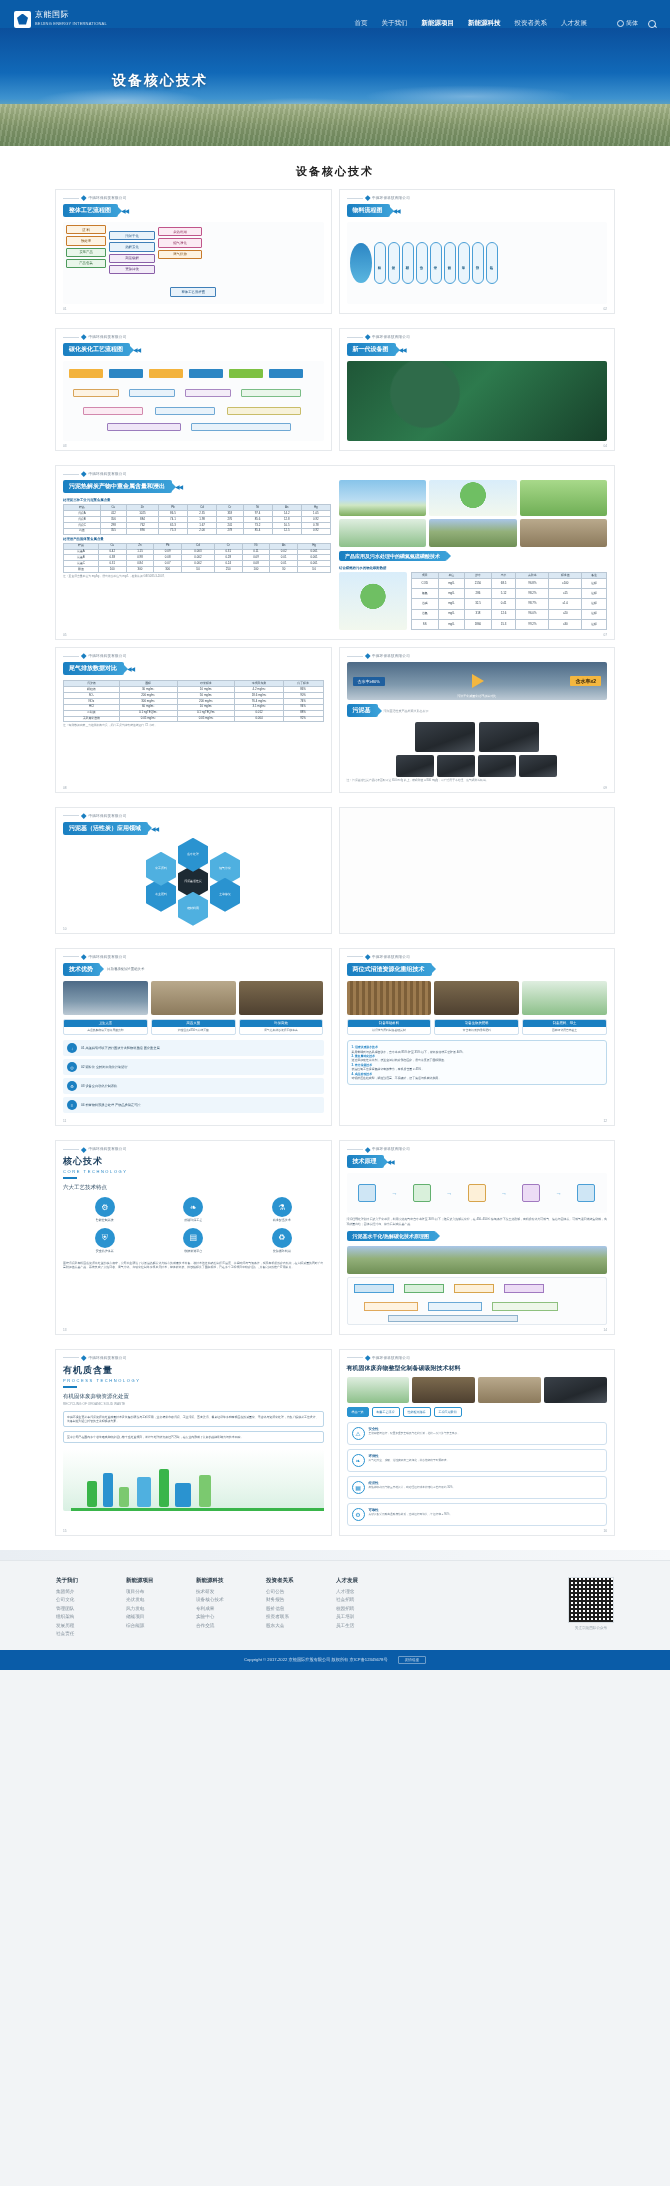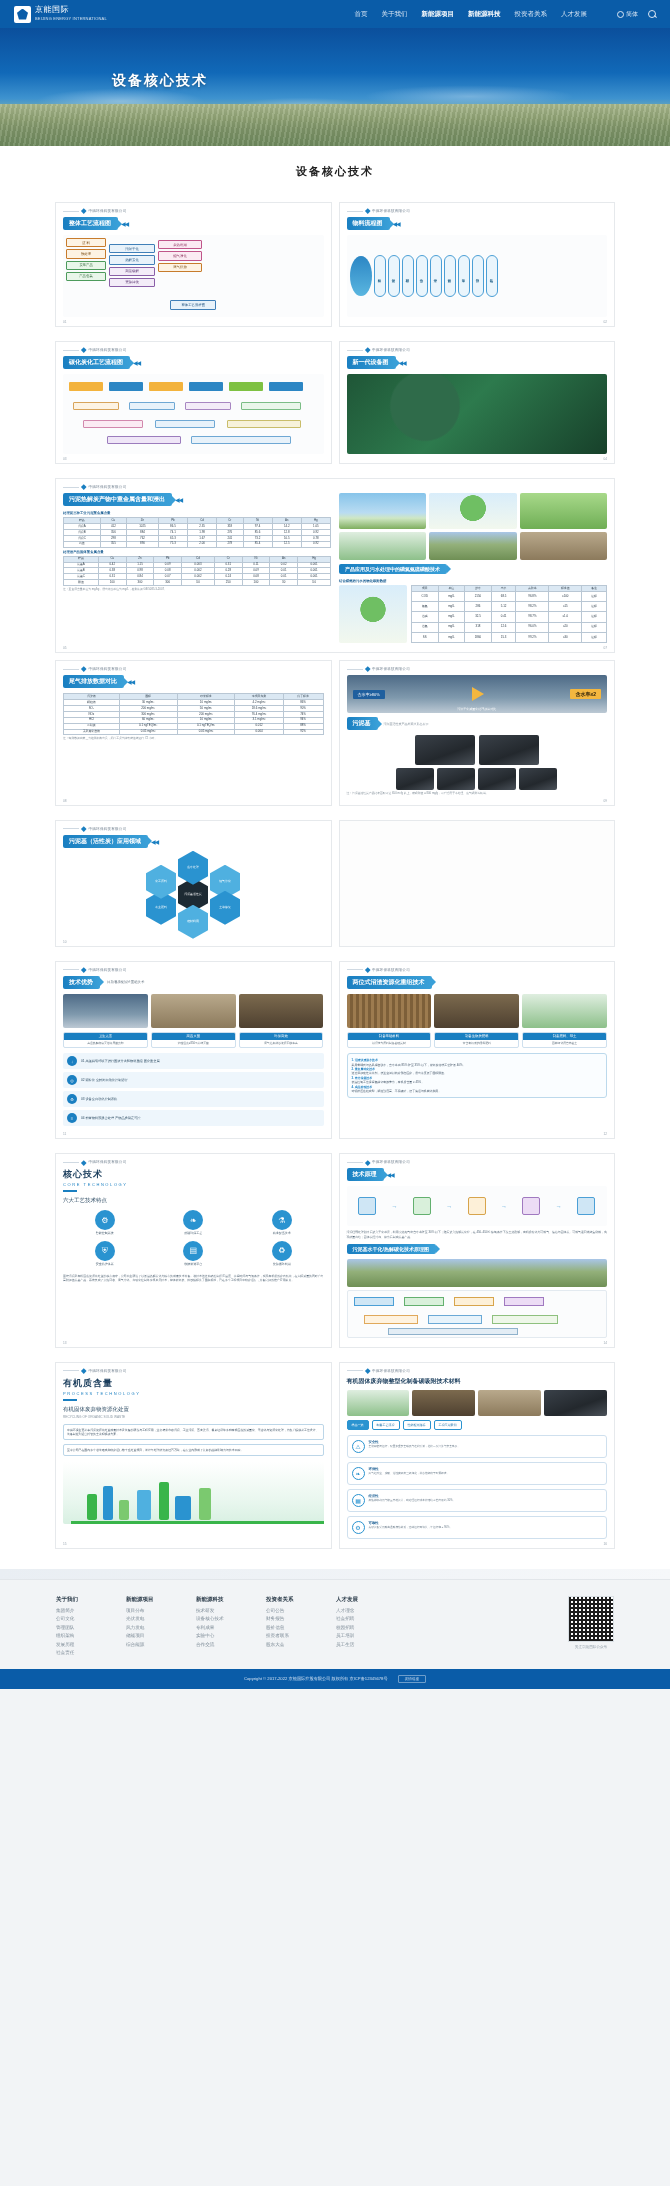--- a/index.html
+++ b/index.html
@@ -14,21 +14,21 @@
     position: relative;
     overflow: hidden;
     background: #f2f4f6;
   }
 
   
   .topbar {
     height: 28px;
     background: #0a5ca8;
     display: flex;
-    align-items: center;
+    align-items: flex-end;
     padding: 0 14px;
     position: relative;
     z-index: 20;
   }
   .logo {
     display: flex;
     align-items: center;
     gap: 4px;
   }
   .logo-mark {
@@ -116,21 +116,21 @@
     text-align: center;
     font-size: 11px;
     letter-spacing: 2px;
     color: #222;
     font-weight: bold;
     padding: 4px 0 10px;
   }
 
   .slides {
     width: 560px;
-    margin: 13px auto;
+    margin: 0 auto;
   }
   .slide {
     background: #fff;
     border: .5px solid #e6e9ec;
     margin-bottom: 7px;
     position: relative;
     padding: 6px 7px 9px;
   }
   .slide.full { width: 560px; }
   .slide-row { display: flex; gap: 7px; margin-bottom: 7px; }

